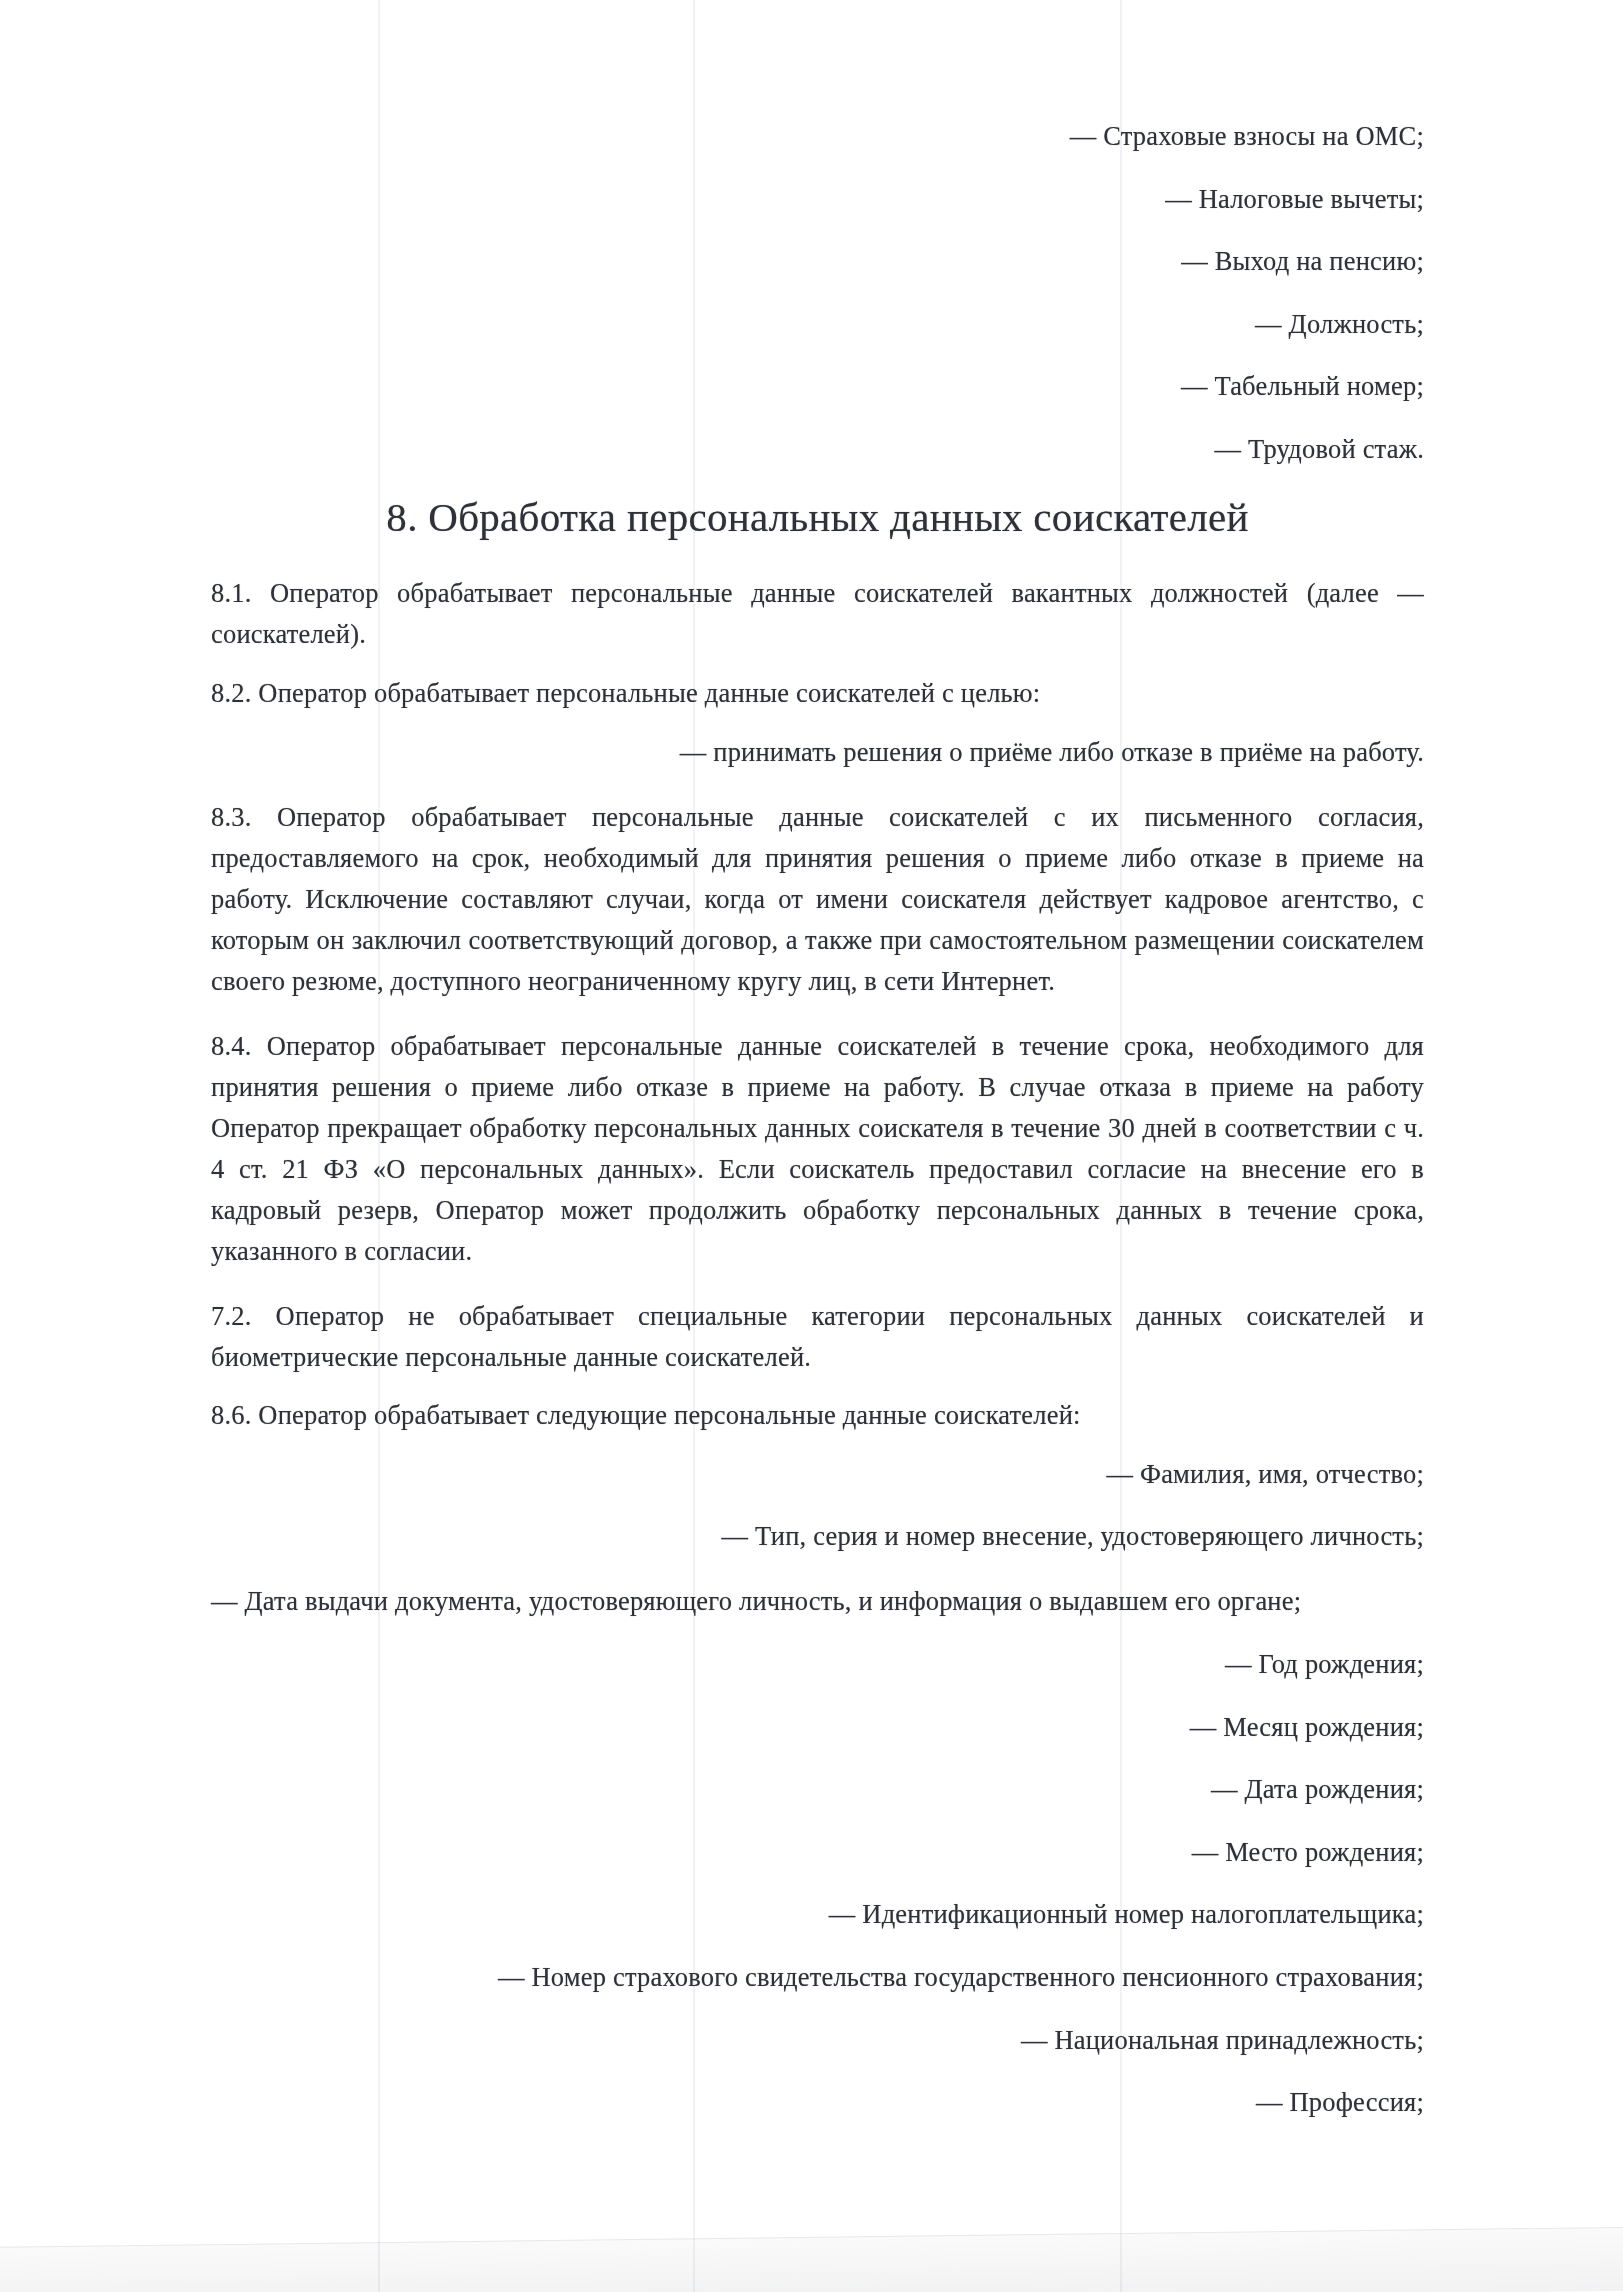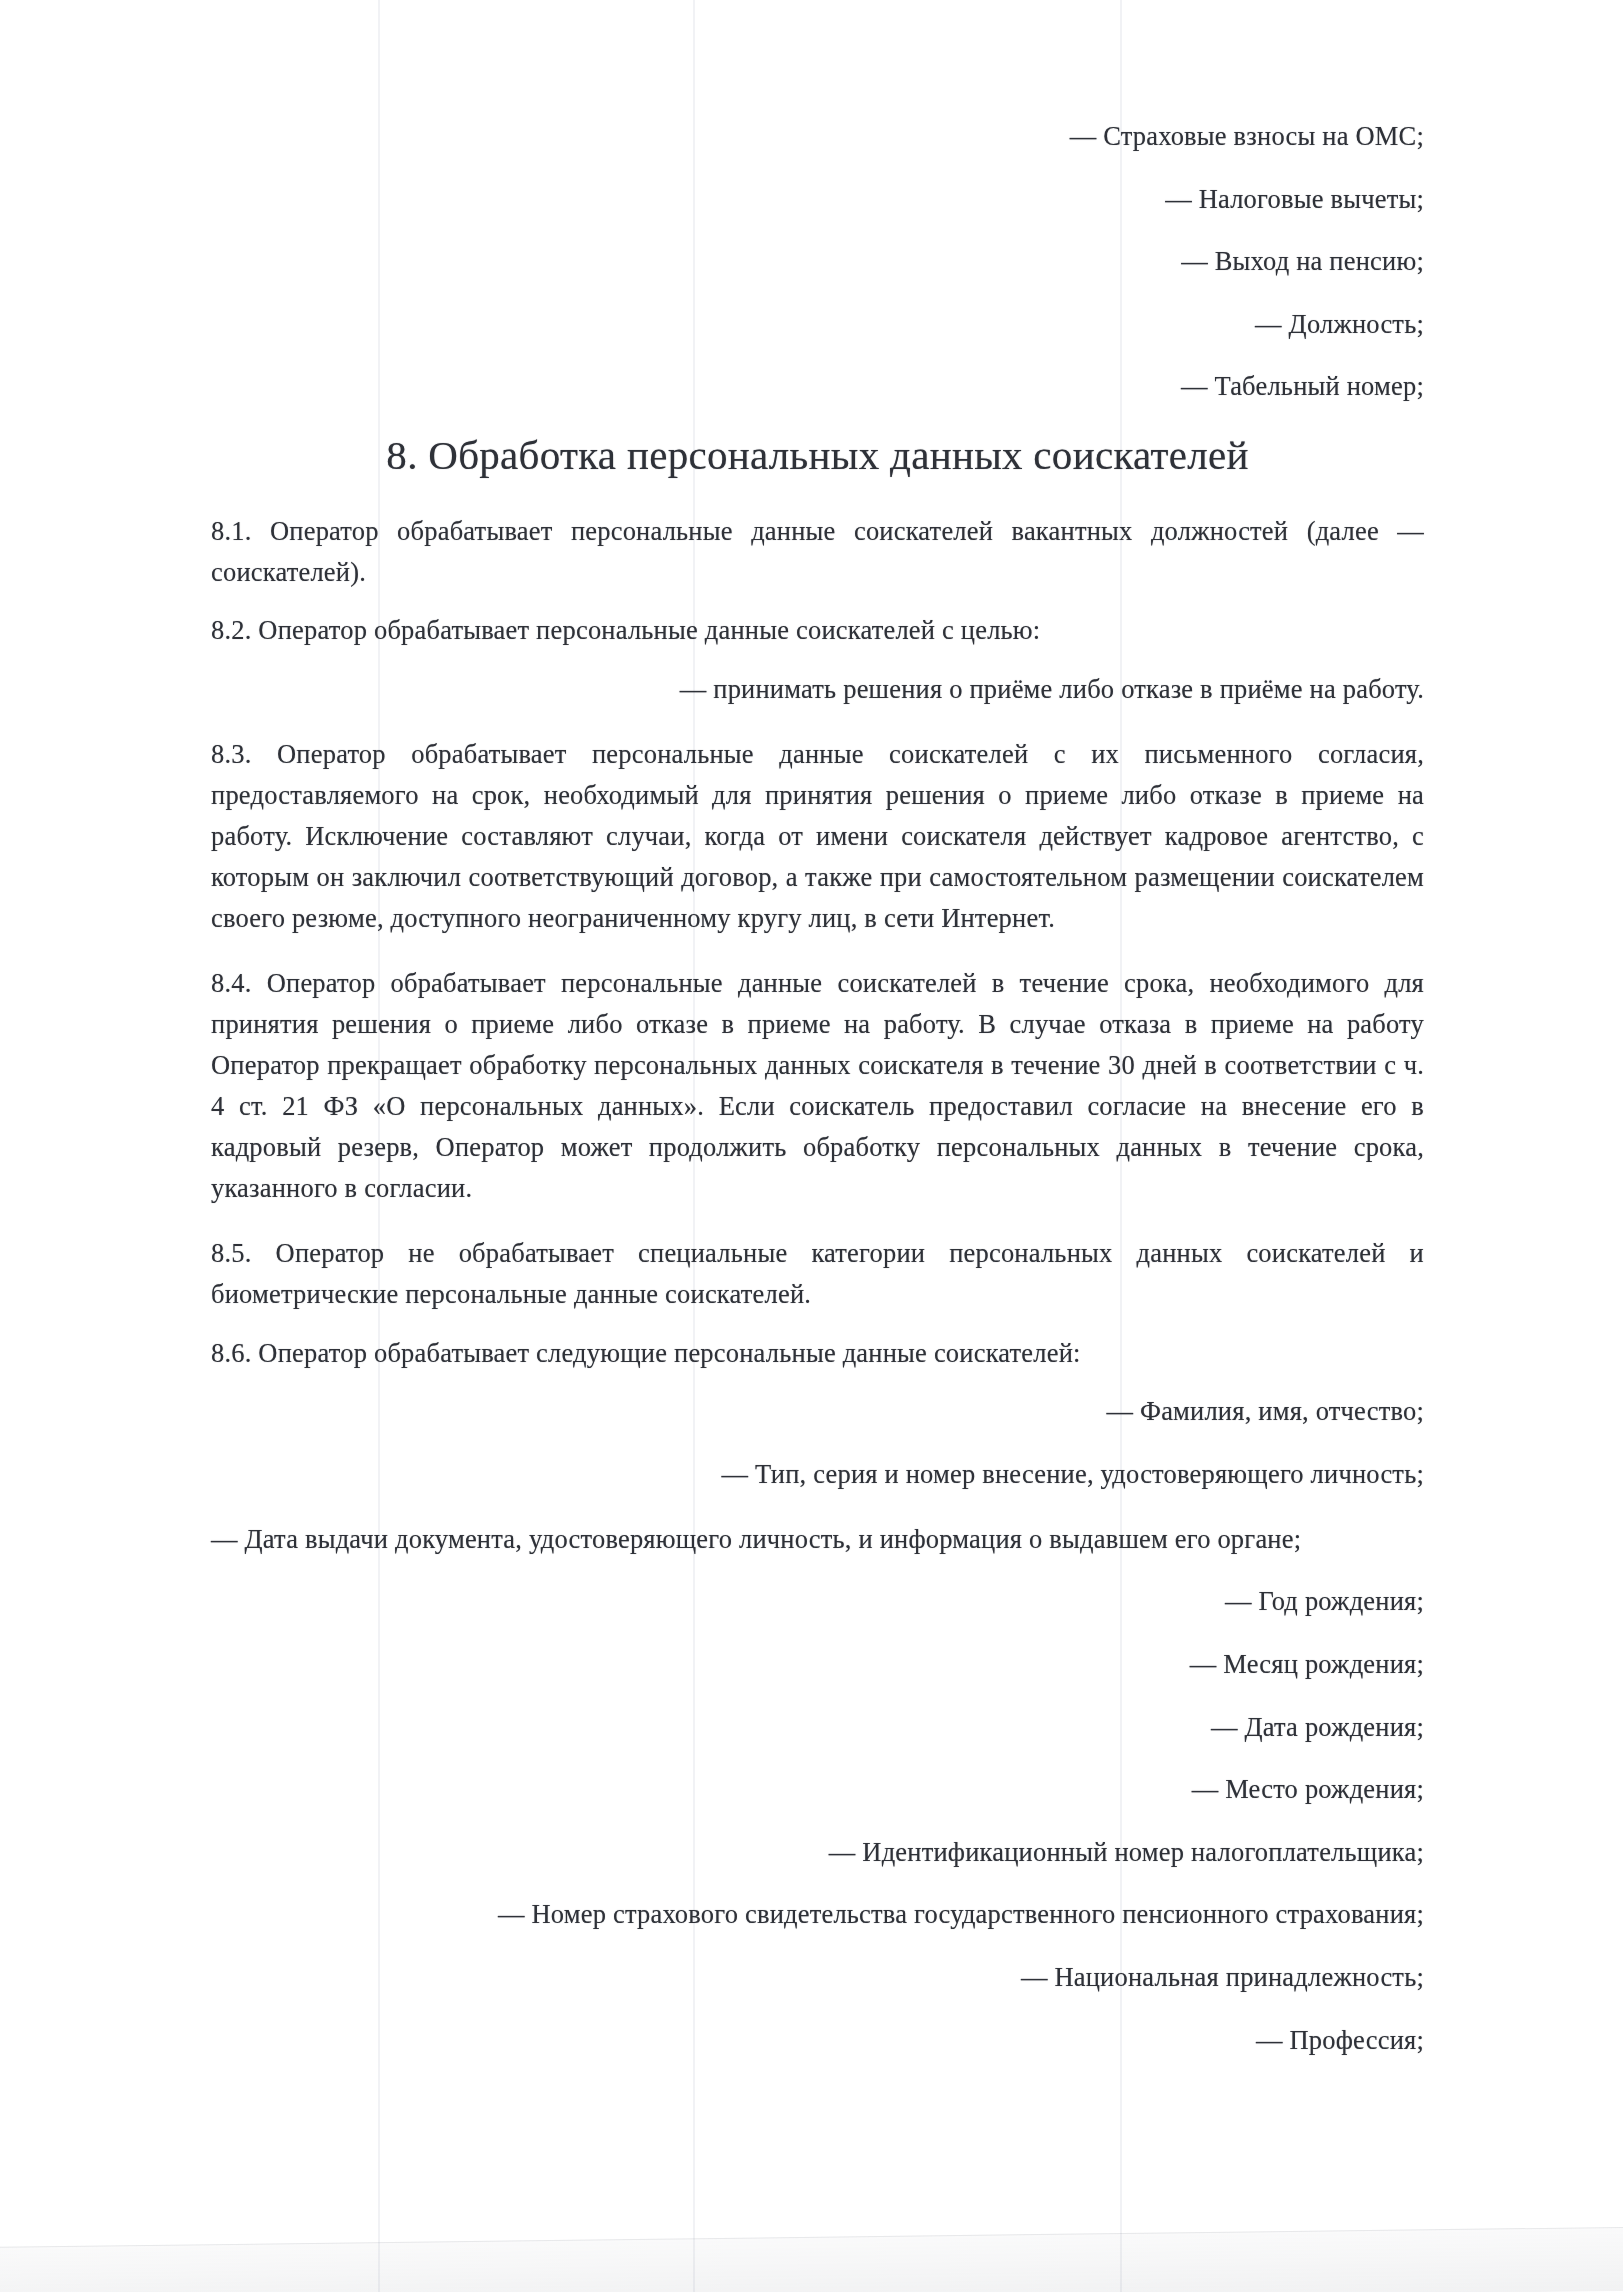--- a/index.html
+++ b/index.html
@@ -82,29 +82,30 @@
   <div class="scan-vline v2"></div>
   <div class="scan-vline v3"></div>
 
   <div class="doc">
 
     <p class="li">— Страховые взносы на ОМС;</p>
     <p class="li">— Налоговые вычеты;</p>
     <p class="li">— Выход на пенсию;</p>
     <p class="li">— Должность;</p>
     <p class="li">— Табельный номер;</p>
+    <p class="li gap-lg">— Трудовой стаж.</p>
 
     <h2 class="heading">8. Обработка персональных данных соискателей</h2>
 
     <p class="para just">8.1. Оператор обрабатывает персональные данные соискателей вакантных должностей (далее — соискателей).</p>
     <p class="para">8.2. Оператор обрабатывает персональные данные соискателей с целью:</p>
     <p class="li">— принимать решения о приёме либо отказе в приёме на работу.</p>
     <p class="para just">8.3. Оператор обрабатывает персональные данные соискателей с их письменного согласия, предоставляемого на срок, необходимый для принятия решения о приеме либо отказе в приеме на работу. Исключение составляют случаи, когда от имени соискателя действует кадровое агентство, с которым он заключил соответствующий договор, а также при самостоятельном размещении соискателем своего резюме, доступного неограниченному кругу лиц, в сети Интернет.</p>
     <p class="para just">8.4. Оператор обрабатывает персональные данные соискателей в течение срока, необходимого для принятия решения о приеме либо отказе в приеме на работу. В случае отказа в приеме на работу Оператор прекращает обработку персональных данных соискателя в течение 30 дней в соответствии с ч. 4 ст. 21 ФЗ «О персональных данных». Если соискатель предоставил согласие на внесение его в кадровый резерв, Оператор может продолжить обработку персональных данных в течение срока, указанного в согласии.</p>
-    <p class="para just">8.5. Оператор не обрабатывает специальные категории персональных данных соискателей и биометрические персональные данные соискателей.</p>
+    <p class="para just">7.2. Оператор не обрабатывает специальные категории персональных данных соискателей и биометрические персональные данные соискателей.</p>
     <p class="para">8.6. Оператор обрабатывает следующие персональные данные соискателей:</p>
 
     <p class="li">— Фамилия, имя, отчество;</p>
     <p class="li">— Тип, серия и номер внесение, удостоверяющего личность;</p>
     <p class="li just">— Дата выдачи документа, удостоверяющего личность, и информация о выдавшем его органе;</p>
     <p class="li">— Год рождения;</p>
     <p class="li">— Месяц рождения;</p>
     <p class="li">— Дата рождения;</p>
     <p class="li">— Место рождения;</p>
     <p class="li">— Идентификационный номер налогоплательщика;</p>

